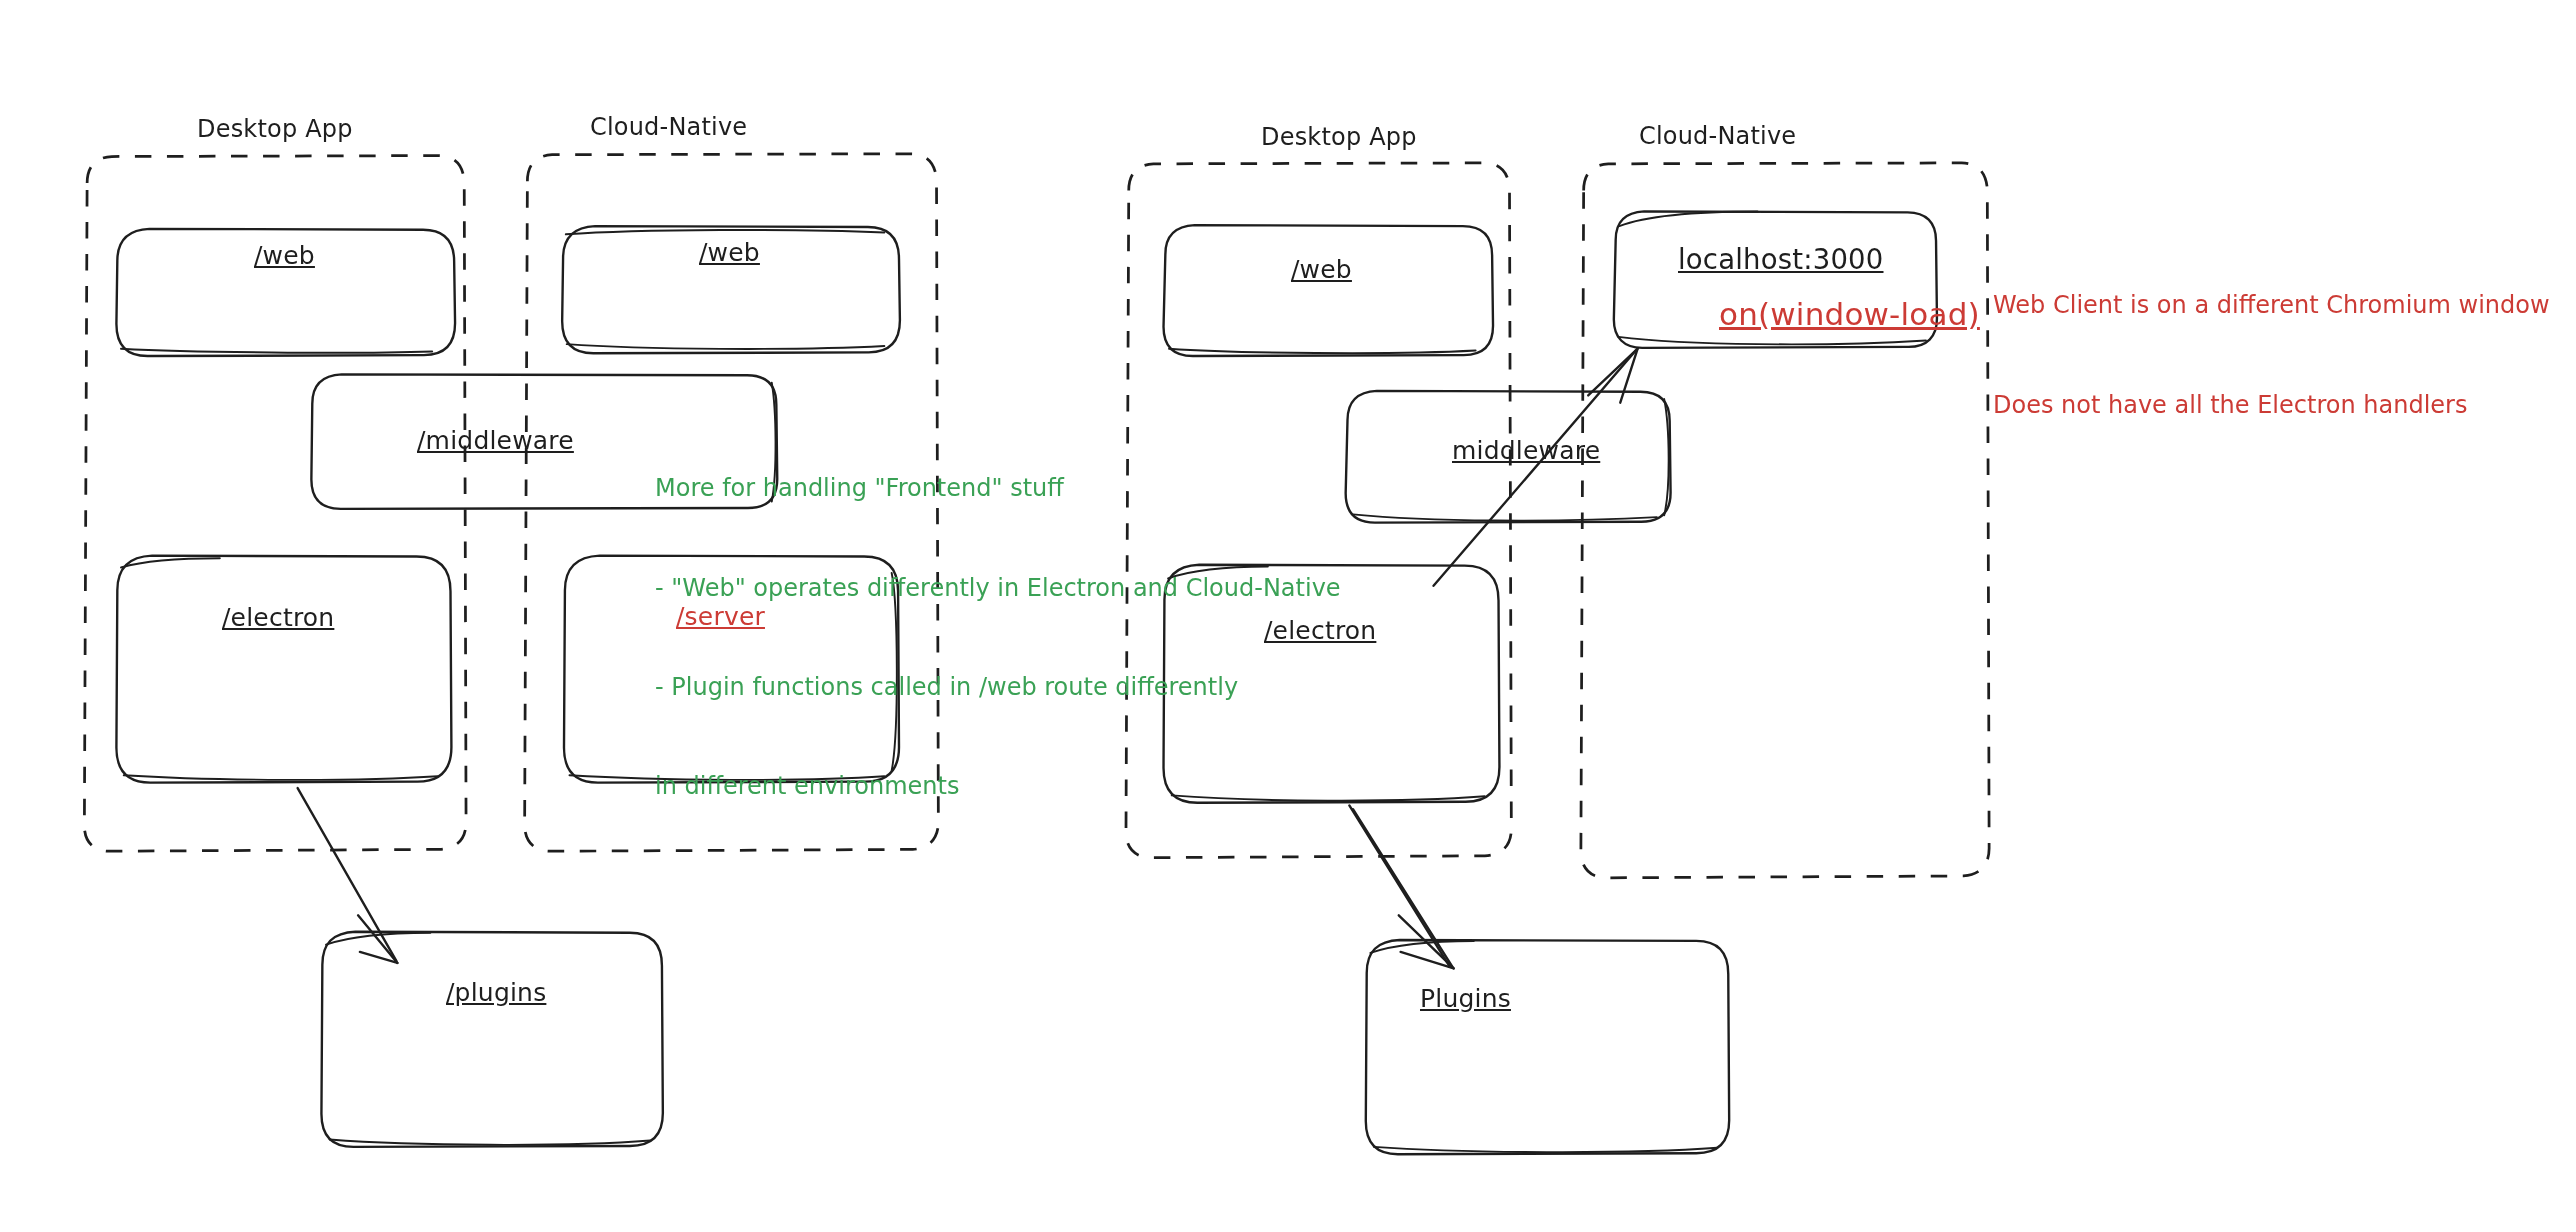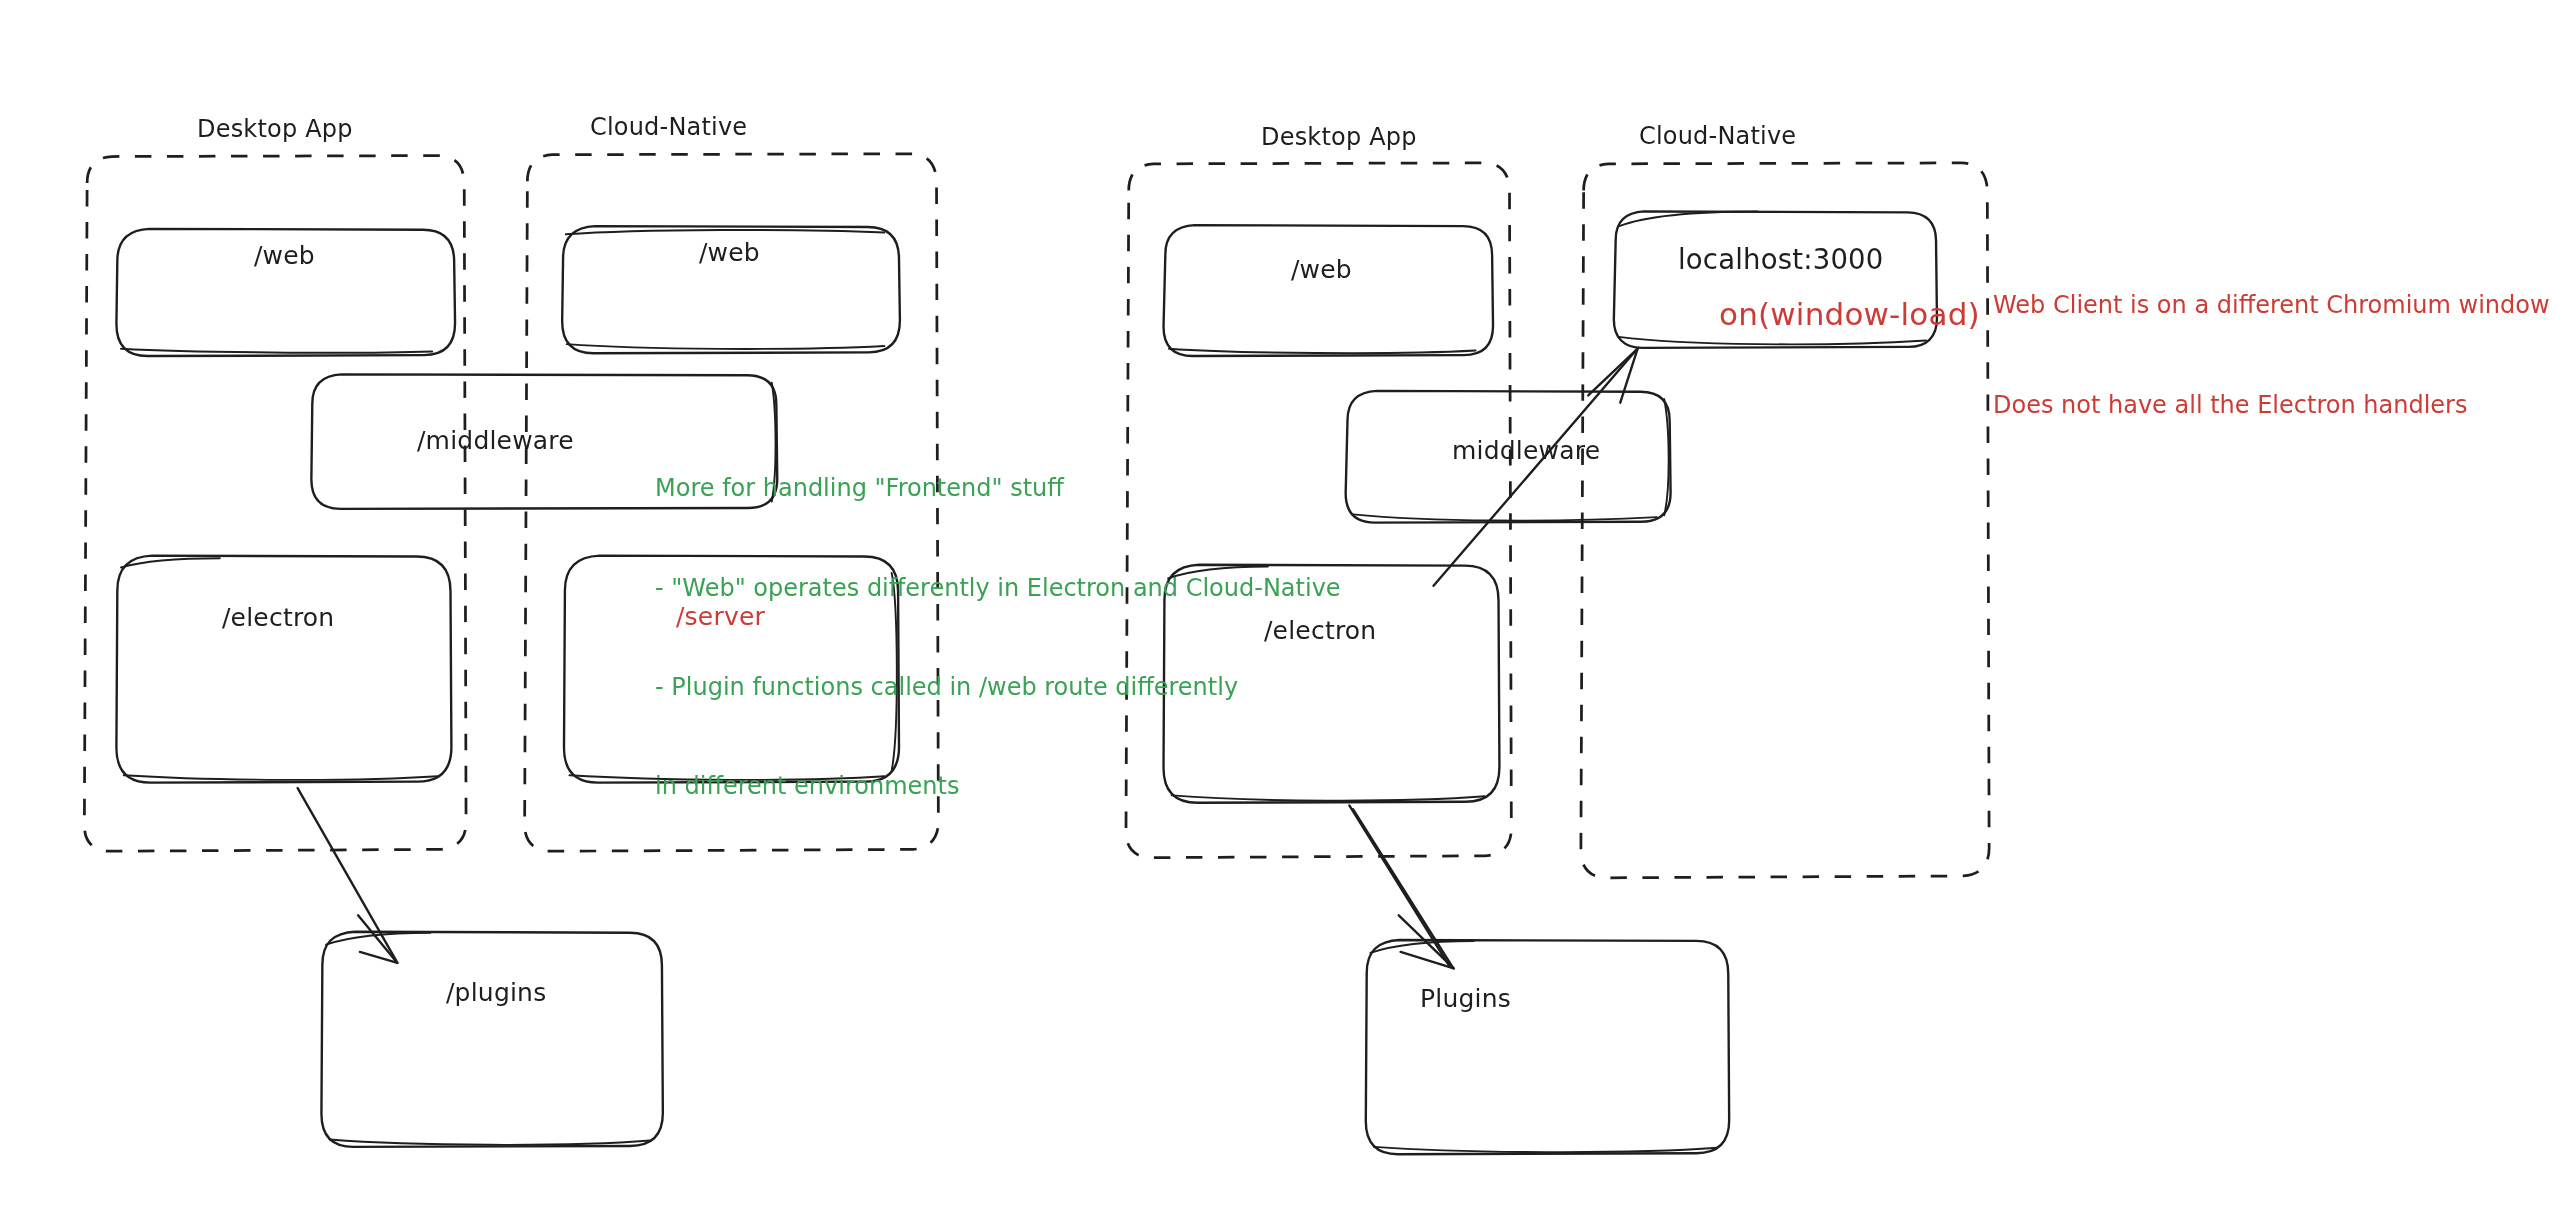--- a/index.html
+++ b/index.html
@@ -12,21 +12,21 @@
   svg#sketch{position:absolute;left:0;top:0;width:2576px;height:1232px;}
   .lbl{
     position:absolute;
     font-family:"DejaVu Sans", sans-serif;
     color:#1e1e1e;
     white-space:pre;
     line-height:1.05;
     letter-spacing:0.2px;
   }
   .grp-title{font-size:24px;}
-  .node-title{font-size:25px;}
+  .node-title{font-size:25px;text-decoration:underline;}
   .node-title.big{font-size:27.5px;}
   .red{color:#cc3b35;}
   .green{color:#3aa155;}
   .ann{
     position:absolute;
     font-family:"DejaVu Sans", sans-serif;
     font-size:24px;
     line-height:1.38;
     white-space:pre;
   }

